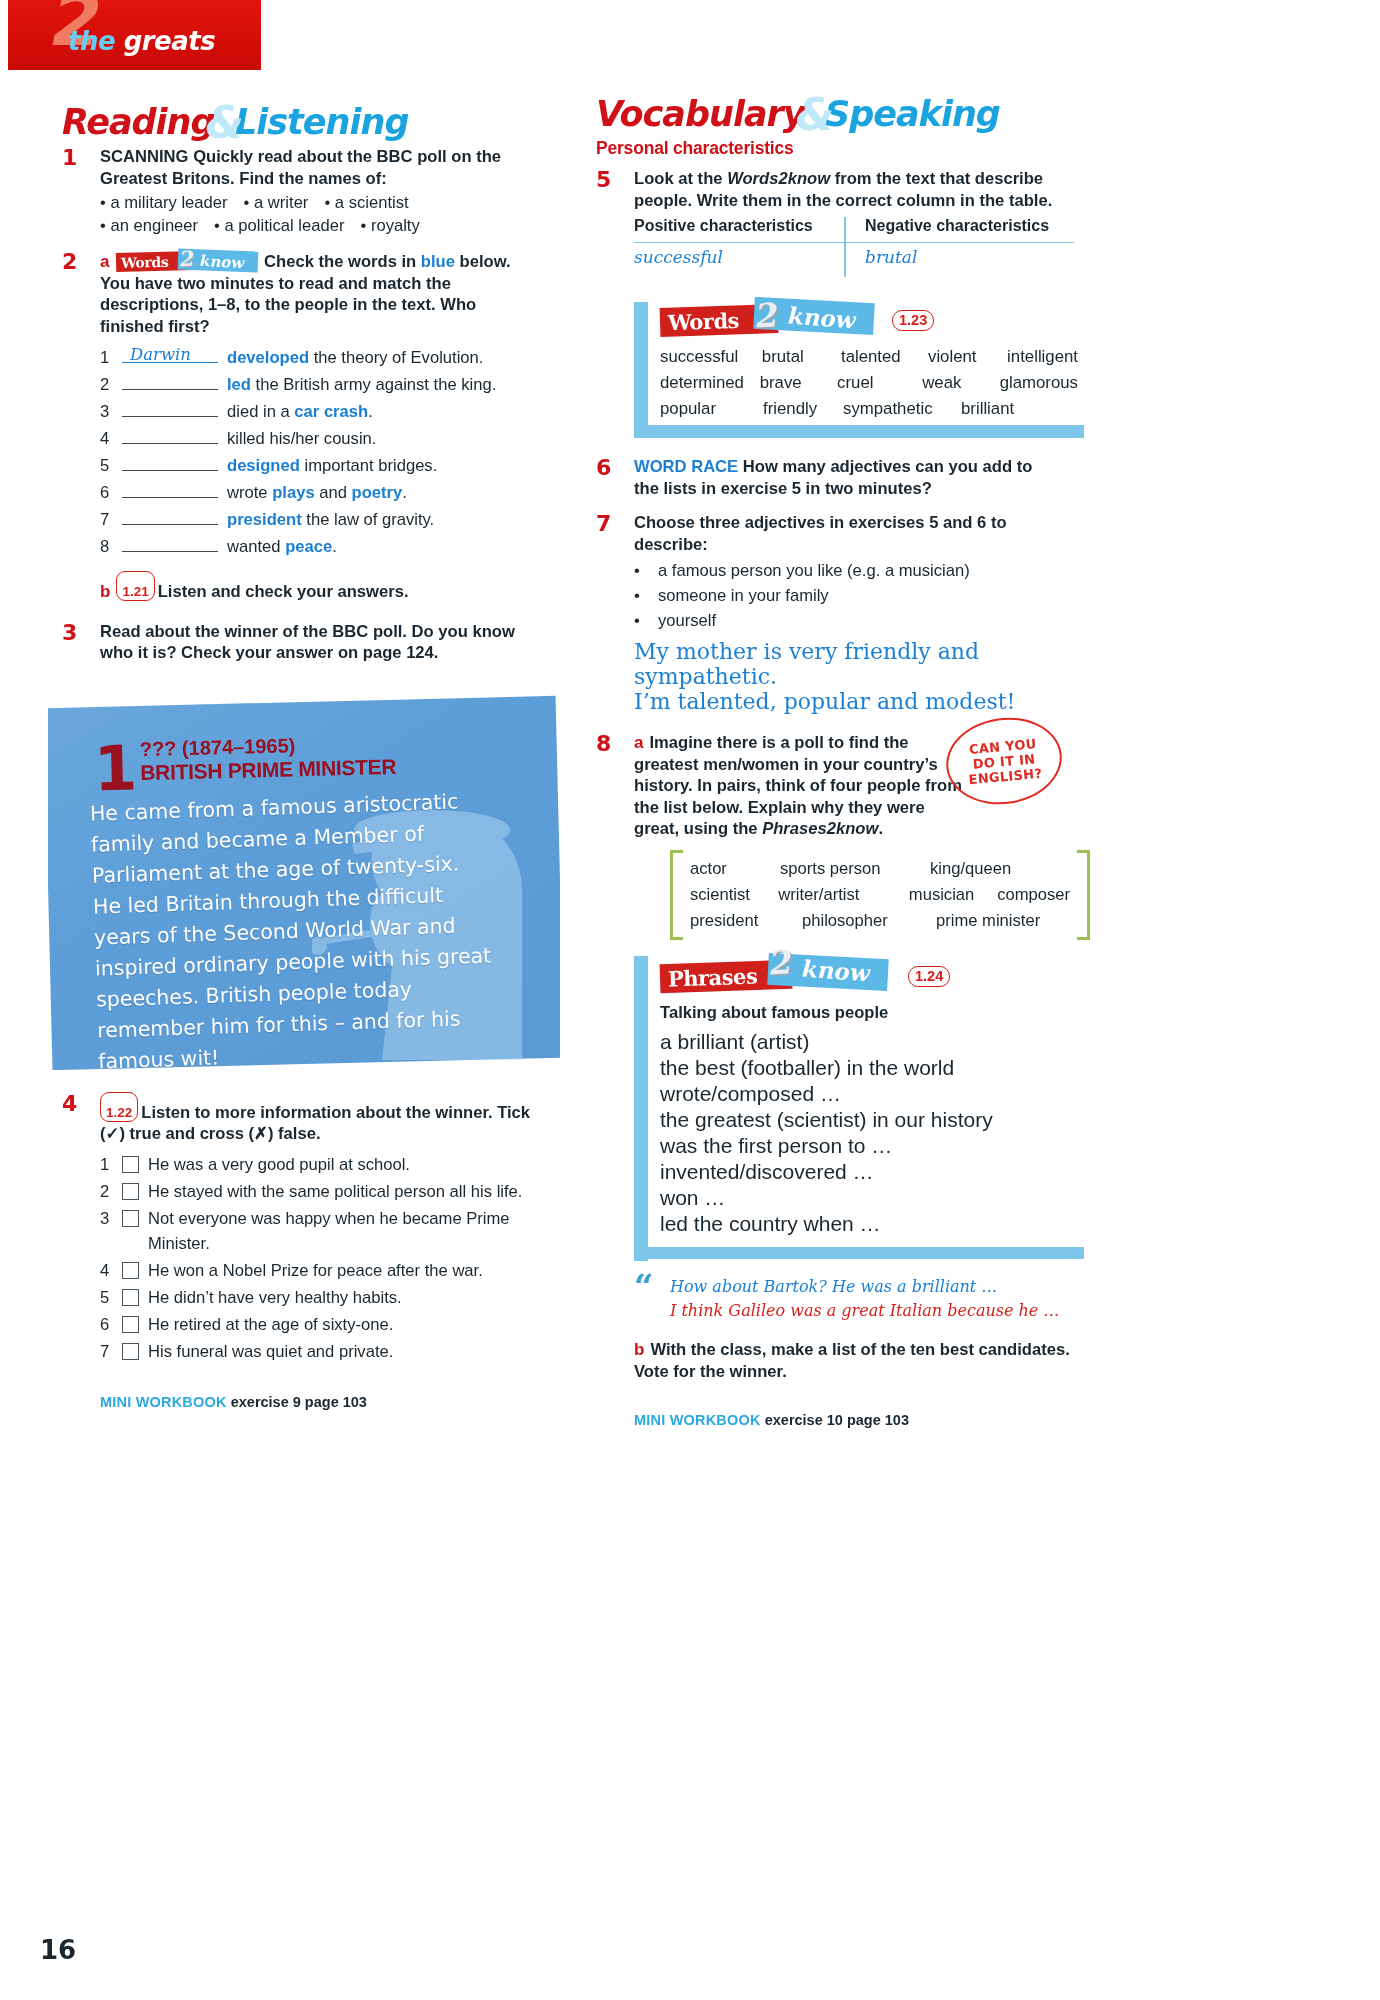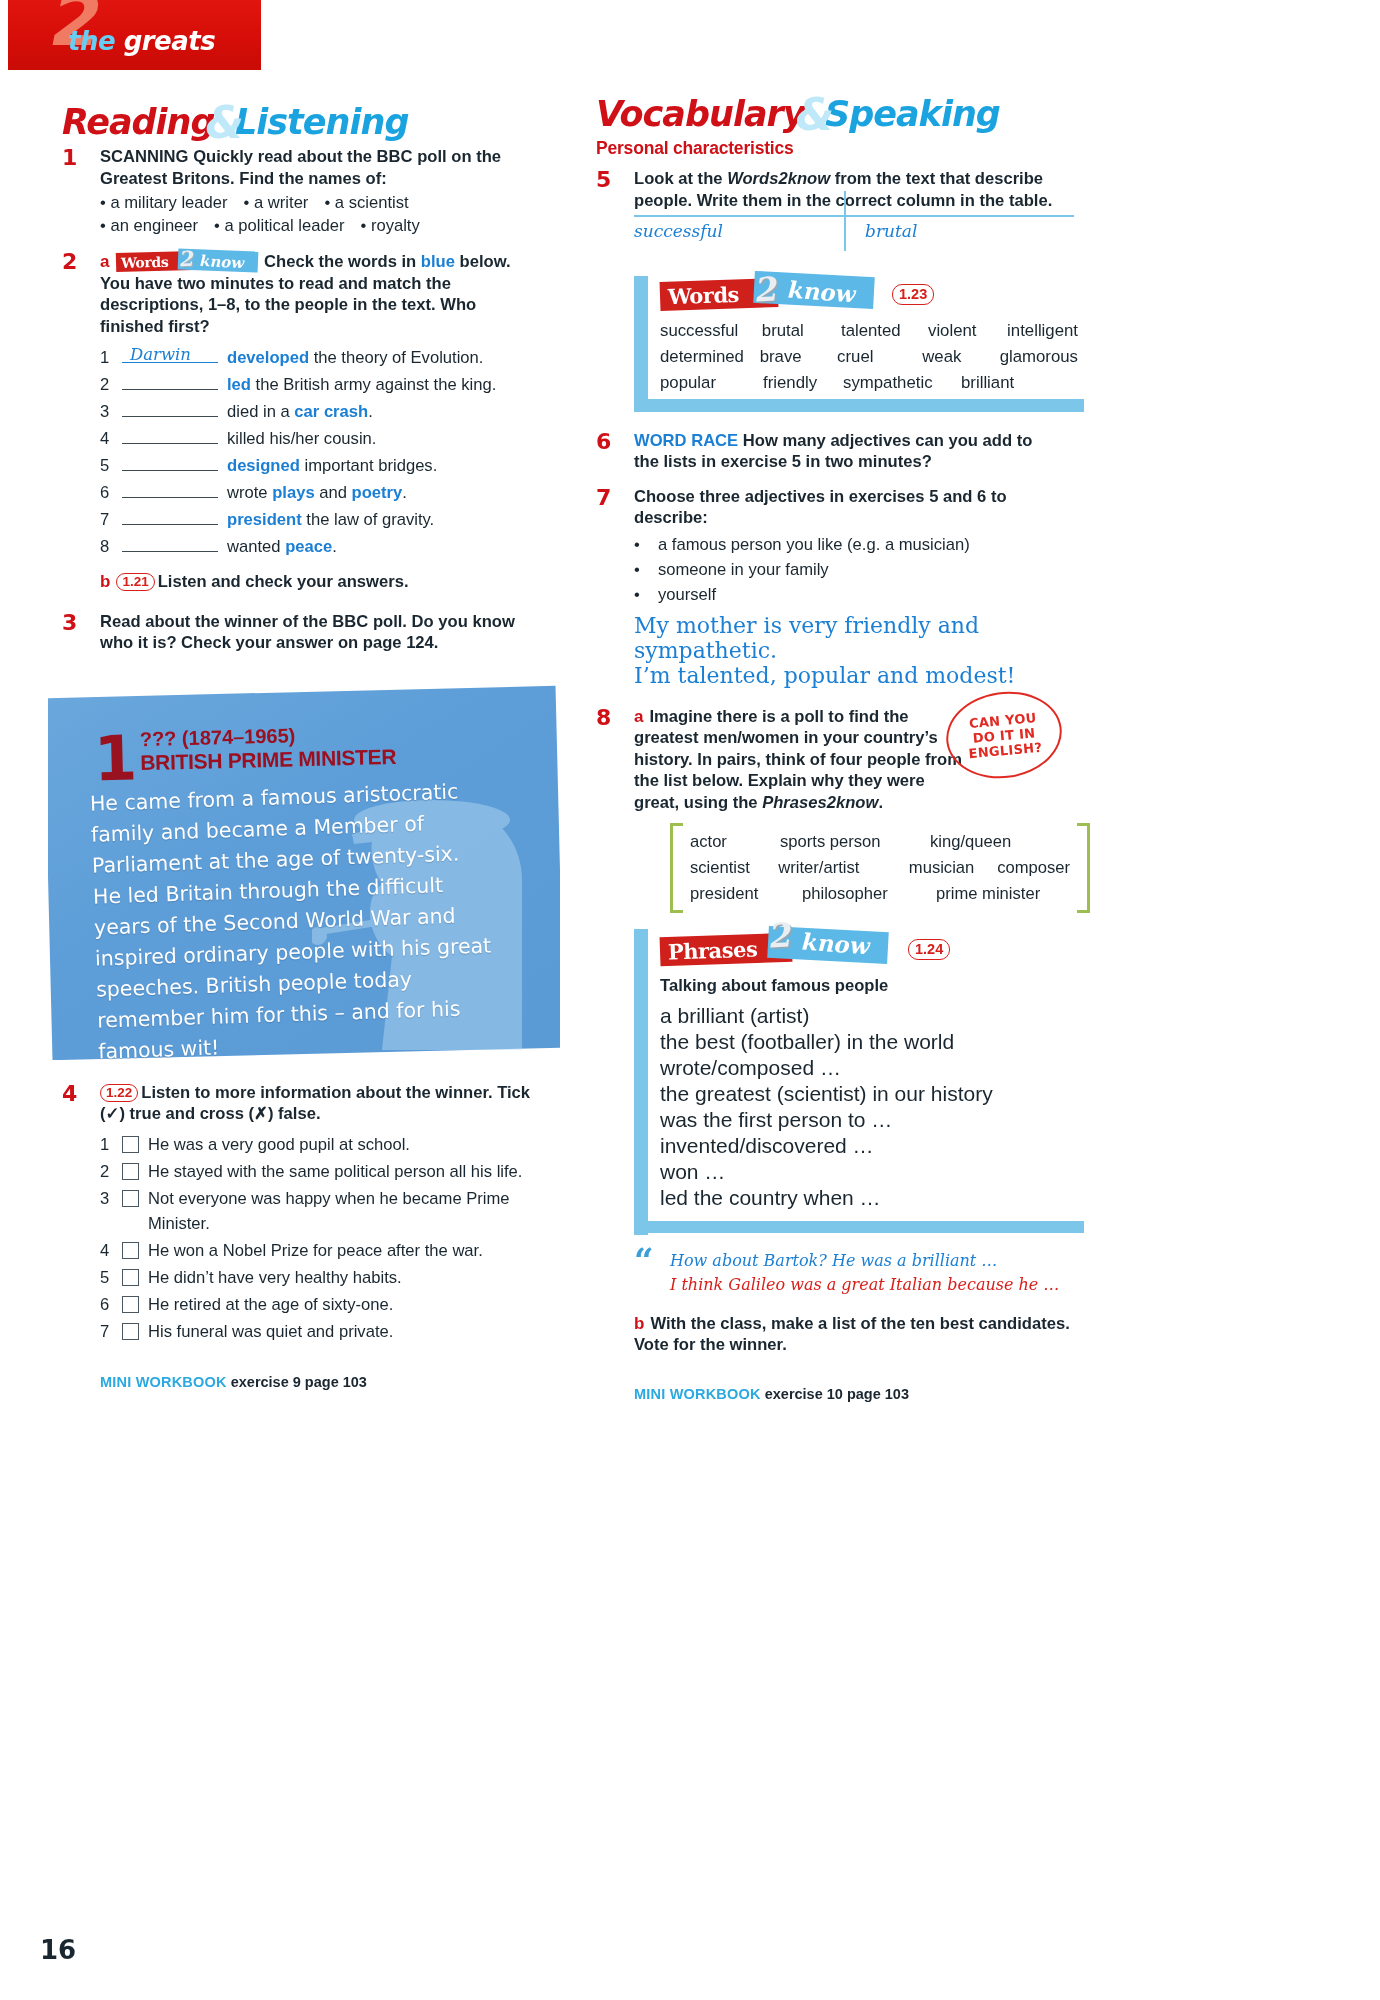--- a/index.html
+++ b/index.html
@@ -69,21 +69,21 @@
   .blue { color:#1b7fd4; }
   .bluebold { color:#1b7fd4; font-weight:bold; }
 
   
   .sublet { color:#cf1016; font-weight:bold; font-size:17px; margin-right:6px; }
 
   
   .audio {
     display:inline-block; border:1.6px solid #d8201b; border-radius:9px;
     color:#d8201b; font-weight:bold; font-size:13.5px;
-    padding:0px 5px 1px 5px; line-height:15px; vertical-align:1px;
+    padding:12px 5px 1px 5px; line-height:15px; vertical-align:1px;
     margin-right:3px;
   }
 
   
   .bullets { margin-top:2px; }
   .bline { display:flex; gap:16px; font-size:16.6px; line-height:23px; }
   .bl { white-space:nowrap; }
   .dot { color:#1a2730; }
 
   
@@ -492,20 +492,24 @@
     <span class="w1">Vocabulary</span><span class="amp">&amp;</span><span class="w2">Speaking</span>
   </div>
   <div class="subhead">Personal characteristics</div>
 
   <div class="ex">
     <div class="exnum">5</div>
     <div class="exbody">
       <span class="b">Look at the </span><span class="b it">Words2know</span><span class="b"> from the text that describe people. Write them in the correct column in the table.</span>
 
       <div class="chtable">
+        <div class="chhead">
+          <span class="c1">Positive characteristics</span>
+          <span class="c2">Negative characteristics</span>
+        </div>
         <div class="chdiv"></div>
         <div class="chrow">
           <span class="vsep"></span>
           <span class="c1">successful</span>
           <span class="c2">brutal</span>
         </div>
       </div>
     </div>
   </div>
 

